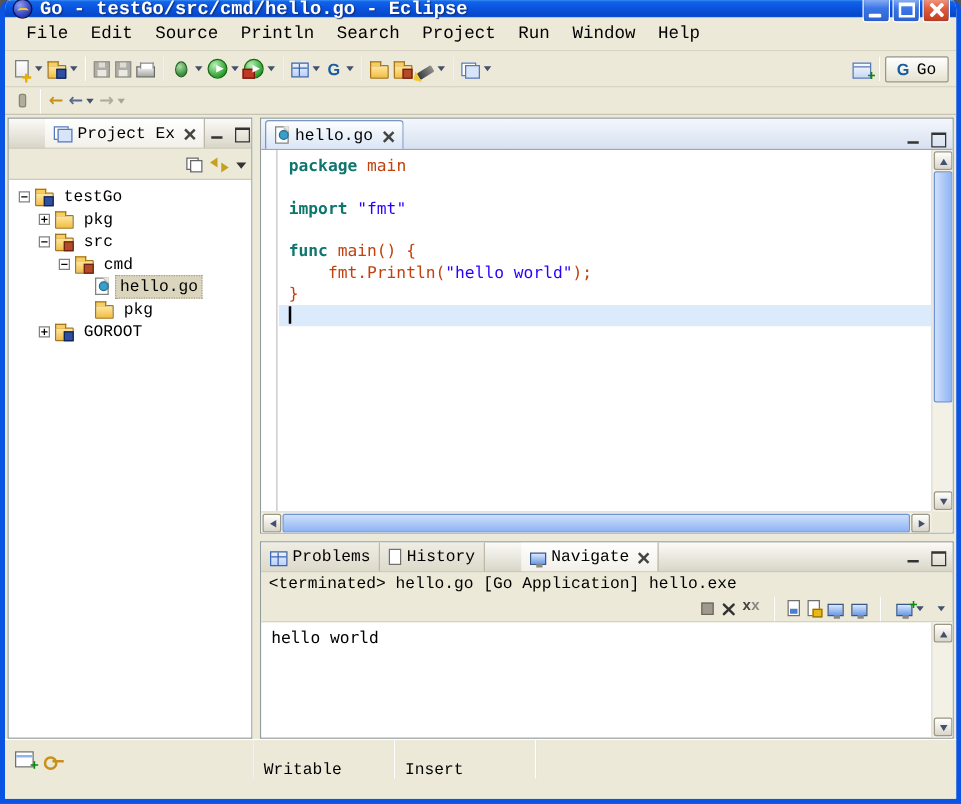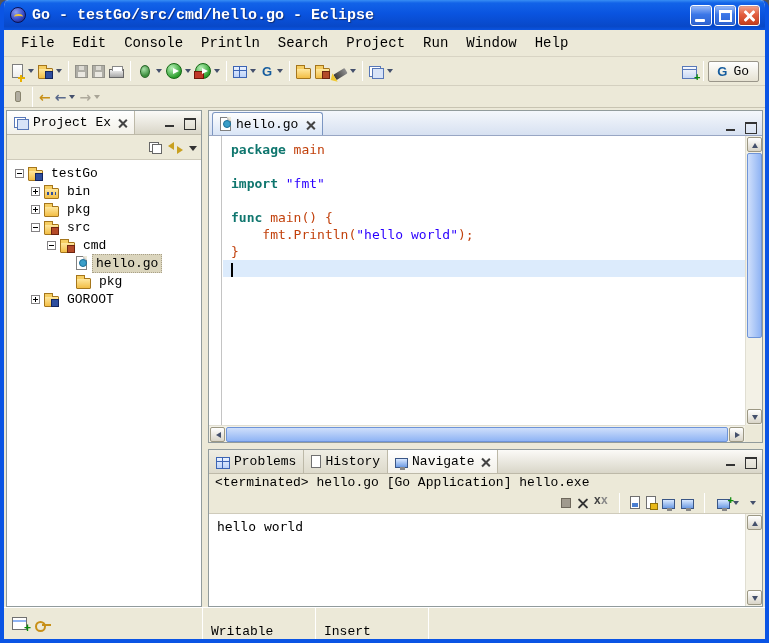--- a/index.html
+++ b/index.html
@@ -8,21 +8,21 @@
 
   .window{
     position:relative; width:769px; height:643px; overflow:hidden;
     background:#ECE9D8;
     border:4px solid #0A54E4; border-top:none;
     border-radius:8px 8px 0 0;
   }
 
   
   .titlebar{
-    height:30px; display:flex; align-items:center; padding:0 5px 0 6px;
+    height:14px; display:flex; align-items:center; padding:0 5px 0 6px;
     background:linear-gradient(180deg,#388EF4 0%,#1263E8 10%,#0A54E0 45%,#0848C8 88%,#0A54E0 100%);
     border-radius:5px 5px 0 0;
   }
   .app-icon{ width:16px; height:16px; border-radius:50%;
     background:radial-gradient(circle at 35% 30%, #8EA0F0, #3A4CC8 55%, #131E6E);
     border:1px solid #0A1250; position:relative; flex:0 0 auto;}
   .app-icon::after{content:""; position:absolute; left:3px; top:6px; width:9px; height:4px;
     border-radius:50%; border-top:2px solid #F4C430;}
   .title-text{ color:#fff; font-weight:bold; font-size:15px; margin-left:6px; flex:1;
     text-shadow:1px 1px 1px #10307A; white-space:nowrap; overflow:hidden;}
@@ -98,21 +98,21 @@
     border:1px solid #9A968A; border-radius:2px; background:linear-gradient(#FFFFFF,#E6E2D2); font-size:13px;}
 
   
   .main{ height:499px; display:flex; padding:2px 2px 0 2px; }
   .view{ border:1px solid #919B9C; background:#fff; display:flex; flex-direction:column; overflow:hidden;}
 
   .view-tabs{ height:24px; flex:0 0 24px; display:flex; align-items:stretch;
     background:linear-gradient(#FBFAF7,#D9D6C8); border-bottom:1px solid #BDB9A8;}
   .view-tab{ display:flex; align-items:center; gap:4px; padding:0 7px; font-size:13px; white-space:nowrap;
     border-right:1px solid #BDB9A8; background:linear-gradient(#EFEDE4,#DDDACB);}
-  .view-tab.active{ background:linear-gradient(#FFFFFF,#F2F0E8); font-weight:normal;}
+  .view-tab.active{ background:linear-gradient(#FFFFFF,#F2F0E8); font-weight:normal;margin-left:29px;}
   .tab-close{ position:relative; width:9px; height:9px; margin-left:3px;}
   .tab-close::before,.tab-close::after{content:""; position:absolute; left:4px; top:0; width:1.5px; height:11px; background:#444;}
   .tab-close::before{transform:rotate(45deg);} .tab-close::after{transform:rotate(-45deg);}
   .view-ctrl{ margin-left:auto; display:flex; align-items:center; padding-right:3px; background:transparent;}
   .vbtn{ width:18px; height:16px; position:relative; margin-left:1px;}
   .vbtn.min::after{content:""; position:absolute; left:4px; bottom:4px; width:9px; height:2px; background:#333;}
   .vbtn.max::after{content:""; position:absolute; left:4px; top:3px; width:10px; height:9px; border:1px solid #333; border-top-width:2px;}
 
   
   .explorer{ width:196px; flex:0 0 196px; }
@@ -225,21 +225,21 @@
       </span>
     <span class="winbtn wb-max">
         <i></i>
       </span>
     <span class="winbtn close wb-close"><i></i></span>
   </div>
 
   <div class="menubar">
     <span class="menu-item">File</span>
     <span class="menu-item">Edit</span>
-    <span class="menu-item">Console</span>
+    <span class="menu-item">Source</span>
     <span class="menu-item">Println</span>
     <span class="menu-item">Search</span>
     <span class="menu-item">Project</span>
     <span class="menu-item">Run</span>
     <span class="menu-item">Window</span>
     <span class="menu-item">Help</span>
   </div>
 
   <div class="toolbar1">
     <span class="tbtn">
@@ -344,25 +344,20 @@
       <div class="view-toolbar">
         <span class="ic ic-collapse"></span>
         <span class="ic ic-link"></span>
         <span class="ic-viewmenu"></span>
       </div>
       <div class="tree">
         <div class="tree-row" style="padding-left:8px">
           <span class="exp"></span>
           <span class="ticon ic ic-folder badge-blue"></span>
           <span class="tree-label">testGo</span>
-        </div>
-        <div class="tree-row" style="padding-left:24px">
-          <span class="exp plus"></span>
-          <span class="ticon ic ic-folder badge-dots"></span>
-          <span class="tree-label">bin</span>
         </div>
         <div class="tree-row" style="padding-left:24px">
           <span class="exp plus"></span>
           <span class="ticon ic ic-folder"></span>
           <span class="tree-label">pkg</span>
         </div>
         <div class="tree-row" style="padding-left:24px">
           <span class="exp"></span>
           <span class="ticon ic ic-folder badge-red"></span>
           <span class="tree-label">src</span>

